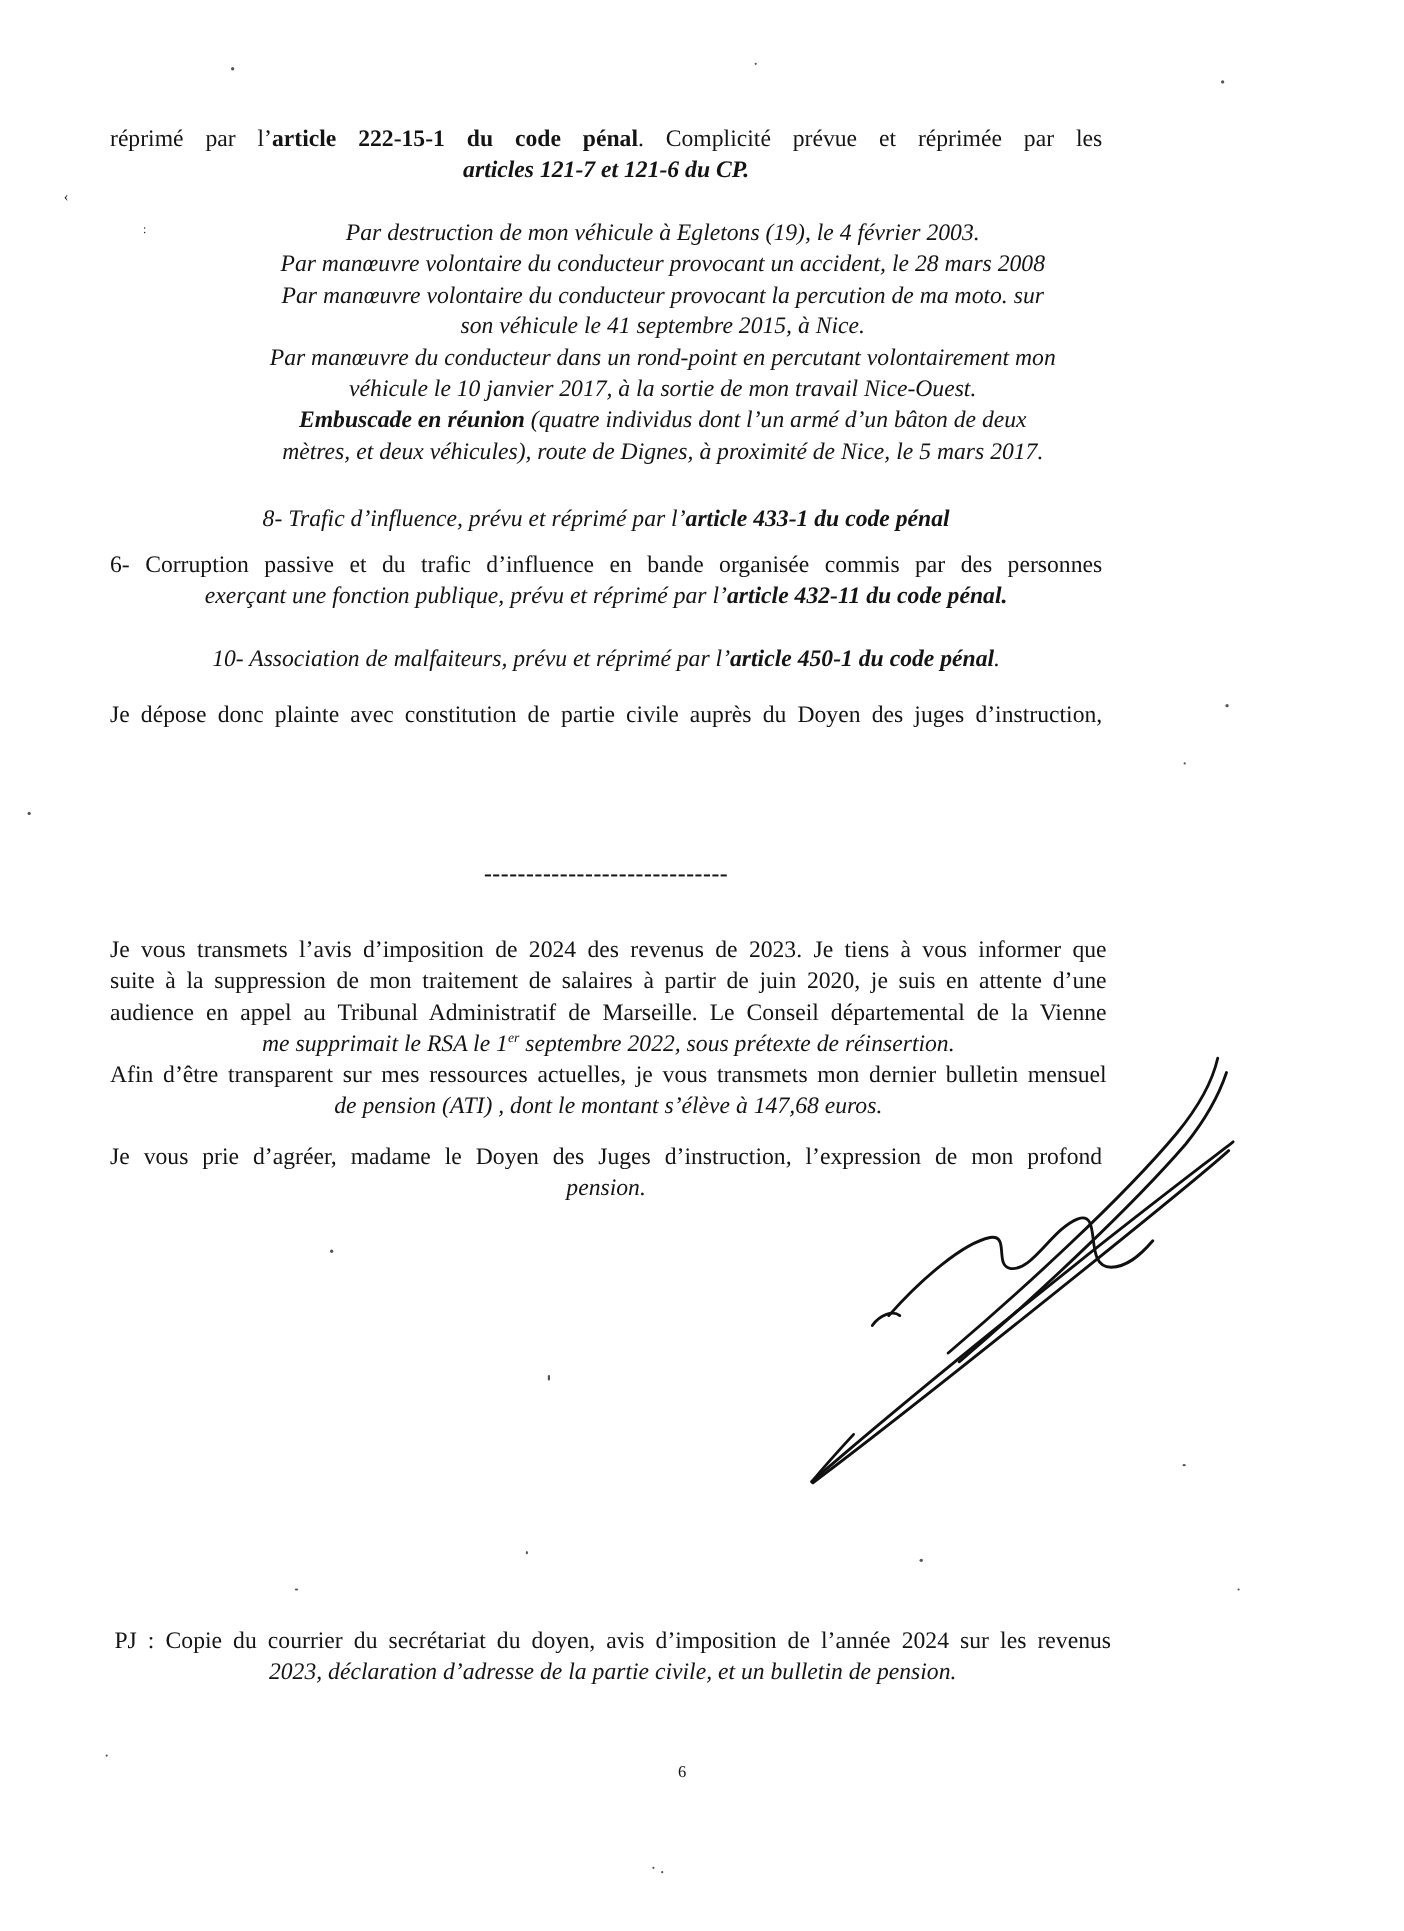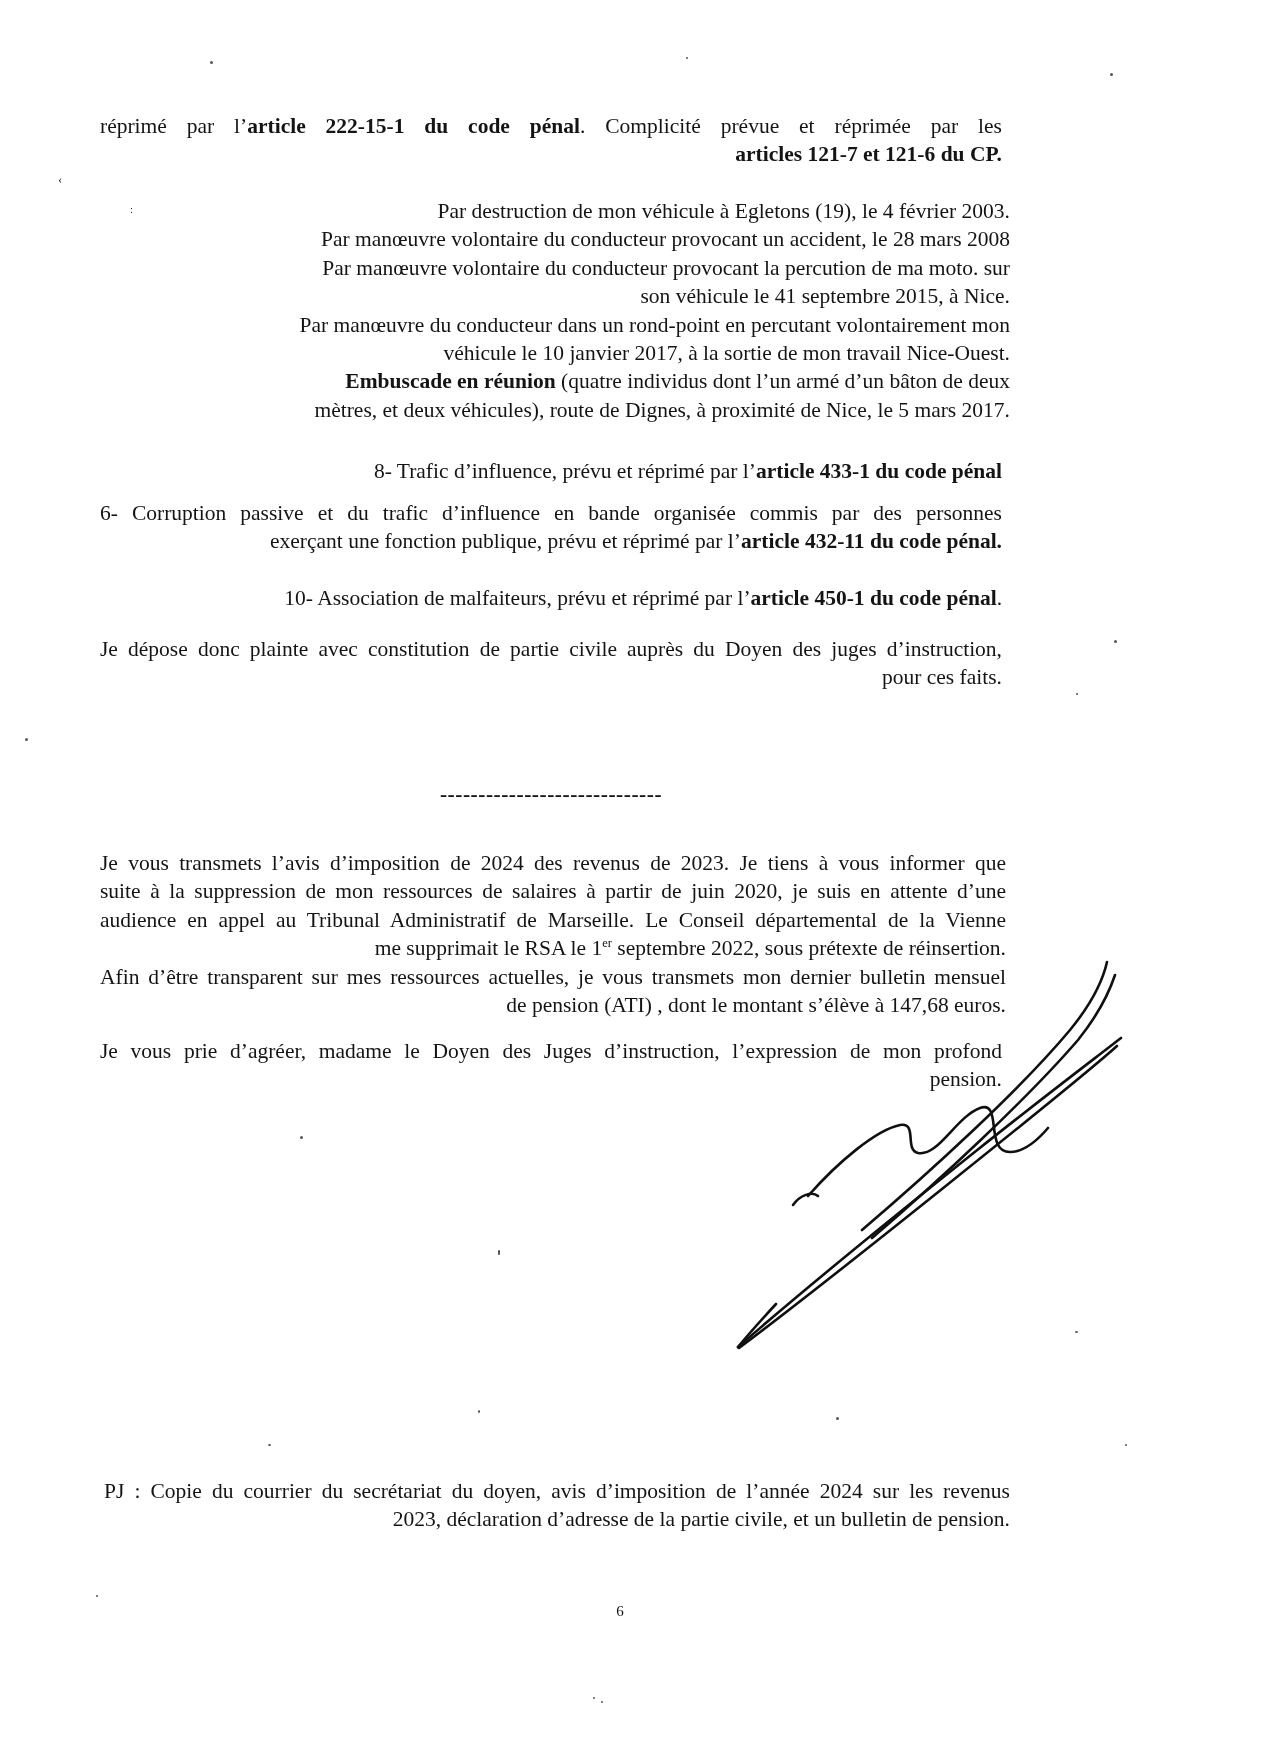--- a/index.html
+++ b/index.html
@@ -4,21 +4,21 @@
 <style>
   html,body{margin:0;padding:0;}
   body{
     width:1276px;height:1755px;position:relative;overflow:hidden;
     background:#ffffff;color:#141414;
     font-family:"Liberation Serif","DejaVu Serif",serif;
     font-size:21.5px;line-height:28.4px;
   }
   .block{position:absolute;width:902px;left:100px;}
   .jline{text-align:justify;text-align-last:justify;}
-  .lline{text-align:right;}
+  .lline{text-align:center;font-style:italic;}
   b{font-weight:bold;}
   sup{font-size:0.58em;vertical-align:super;line-height:0;}
   .b7{top:112px;}
   .bsub{top:197px;left:195px;width:815px;}
   .b8{top:457px;}
   .b9{top:499px;}
   .b10{top:584px;}
   .bdep{top:604px;margin-top:31px;}
   .bsep{top:780px;text-align:center;font-weight:bold;letter-spacing:0.5px;}
   .btrans{top:849px;width:906px;}
@@ -59,30 +59,29 @@
     <div class="jline"><span>6- Corruption passive et du trafic d’influence en bande organisée commis par des personnes</span></div>
     <div class="lline"><span>exerçant une fonction publique, prévu et réprimé par l’</span><b>article 432-11 du code pénal.</b></div>
   </section>
 
   <section class="block b10">
     <div class="lline"><span>10- Association de malfaiteurs, prévu et réprimé par l’</span><b>article 450-1 du code pénal</b><span>.</span></div>
   </section>
 
   <section class="block bdep">
     <div class="jline"><span>Je dépose donc plainte avec constitution de partie civile auprès du Doyen des juges d’instruction,</span></div>
-    <div class="lline"><span>pour ces faits.</span></div>
   </section>
 
   <section class="block bsep">
     <span>-----------------------------</span>
   </section>
 
   <section class="block btrans">
     <div class="jline"><span>Je vous transmets l’avis d’imposition de 2024 des revenus de 2023. Je tiens à vous informer que</span></div>
-    <div class="jline"><span>suite à la suppression de mon ressources de salaires à partir de juin 2020, je suis en attente d’une</span></div>
+    <div class="jline"><span>suite à la suppression de mon traitement de salaires à partir de juin 2020, je suis en attente d’une</span></div>
     <div class="jline"><span>audience en appel au Tribunal Administratif de Marseille. Le Conseil départemental de la Vienne</span></div>
     <div class="lline"><span>me supprimait le RSA le 1</span><sup>er</sup><span> septembre 2022, sous prétexte de réinsertion.</span></div>
     <div class="jline"><span>Afin d’être transparent sur mes ressources actuelles, je vous transmets mon dernier bulletin mensuel</span></div>
     <div class="lline"><span>de pension (ATI) , dont le montant s’élève à 147,68 euros.</span></div>
   </section>
 
   <section class="block bagree">
     <div class="jline"><span>Je vous prie d’agréer, madame le Doyen des Juges d’instruction, l’expression de mon profond</span></div>
     <div class="lline"><span>pension.</span></div>
   </section>

